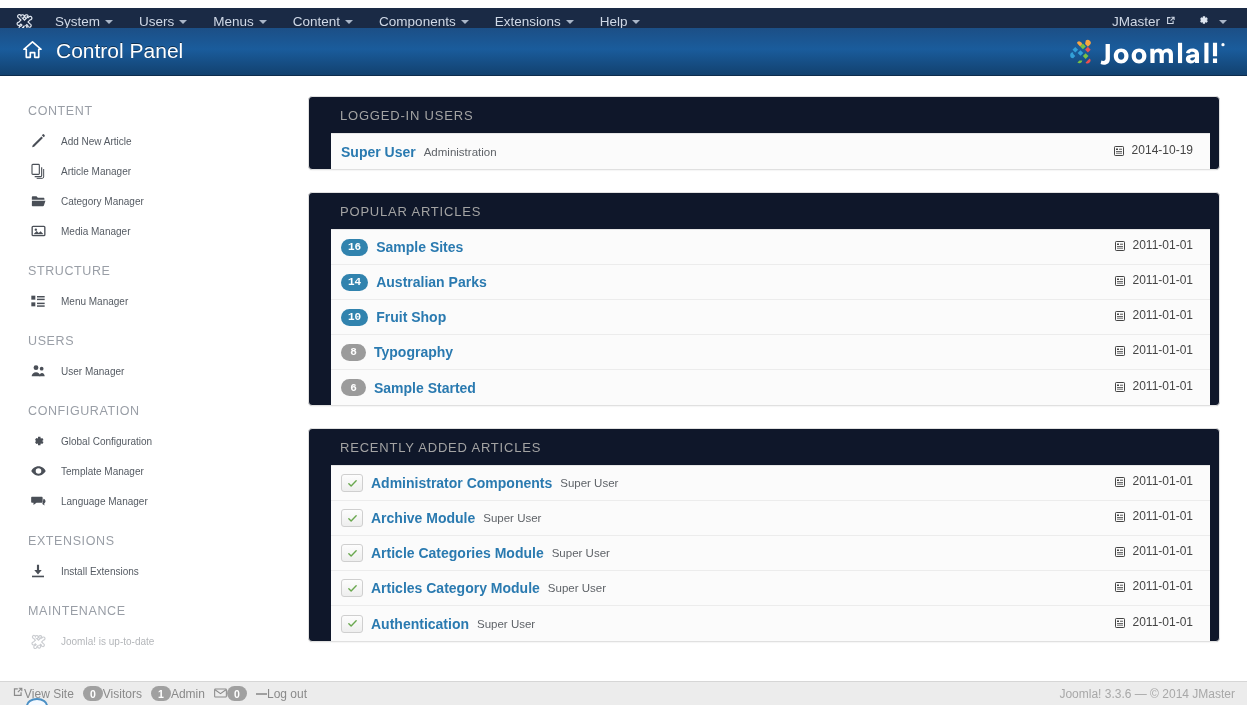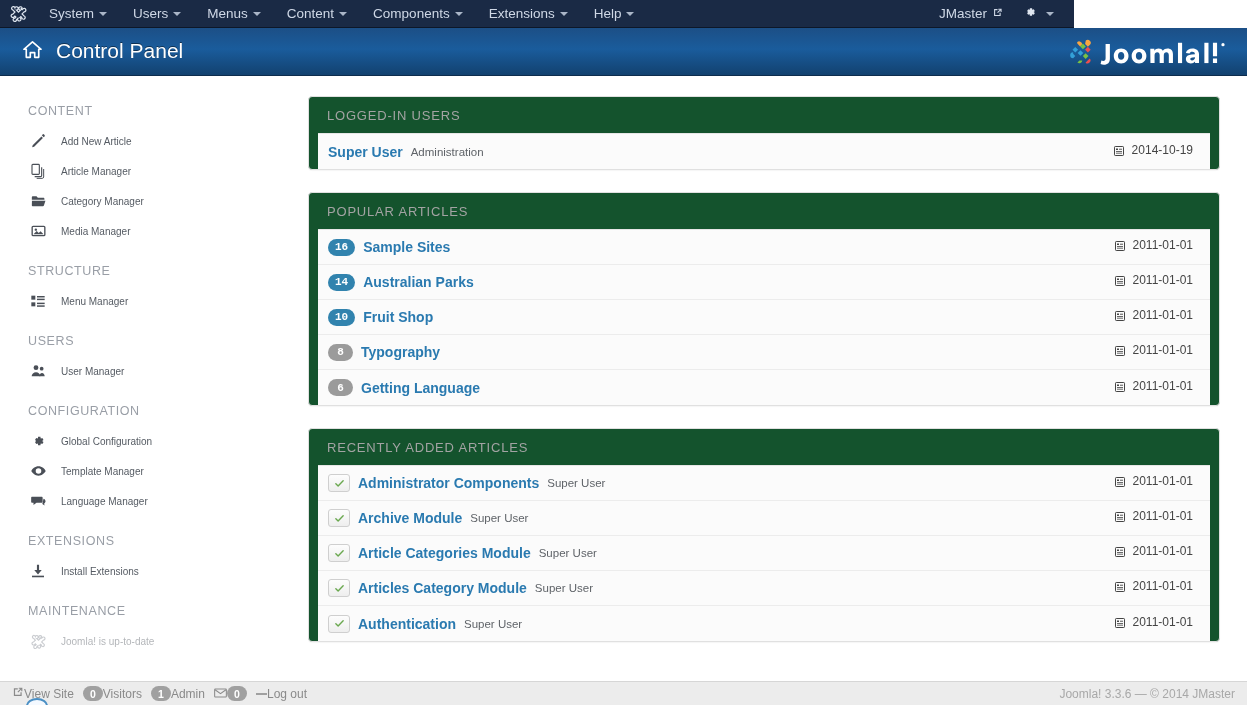--- a/index.html
+++ b/index.html
@@ -6,24 +6,24 @@
   html, body {
     width: 1247px; height: 705px;
     font-family: "Liberation Sans", sans-serif;
     background: #ffffff;
     overflow: hidden;
   }
   body { position: relative; }
 
   
   .topnav {
-    position: absolute; top: 0; left: 0; width: 1074px; height: 28px;
+    position: absolute; top: 8px; left: 0; width: 1247px; height: 28px;
     background: #1a2a45;
     border-bottom: 1px solid #0d1728;
-    display: flex; align-items: center;
+    display: flex; align-items: center; padding-left: 6px;
   }
   .brand-icon {
     width: 36px; height: 28px; display: flex;
     align-items: center; justify-content: center;
   }
   .brand-icon svg { display: block; }
   .nav-items { display: flex; align-items: center; height: 28px; }
   .nav-item {
     color: #cfd8e6; font-size: 13.5px; padding: 0 13px; height: 28px;
     line-height: 28px; white-space: nowrap; cursor: pointer;
@@ -80,25 +80,26 @@
     color: #4a4f57;
   }
   .side-item.faded { opacity: .45; }
 
   
   .main {
     position: absolute; top: 76px; left: 300px; width: 947px; height: 605px;
     padding: 20px 27px 0 8px; overflow: hidden;
   }
   .panel {
-    background: #14532d;
+    background: #0f172a;
     border: 1px solid #e0e0e0;
     border-radius: 4px;
     margin-bottom: 22px;
     box-shadow: 0 1px 1px rgba(0,0,0,.04);
+    padding-left: 13px;
   }
   .panel-head {
     padding: 11px 18px 10px 18px;
     color: #a3a3a3; font-size: 13px; letter-spacing: .8px;
   }
   .panel-body { background: #fafafa; border-top: 1px solid #e6e6e6; margin: 0 9px; }
   .row {
     display: flex; align-items: center;
     height: 35px; padding: 0 9px 0 10px;
     border-bottom: 1px solid #ececec;
@@ -455,21 +456,21 @@
                 <rect x="6" y="12" width="12" height="1.6" fill="#444"></rect>
                 <rect x="6" y="15.5" width="12" height="1.6" fill="#444"></rect>
               </svg></span>
           <span class="datetext">2011-01-01</span>
         </div>
       </div>
 
       <div class="row">
         <div class="row-left">
           <span class="badge gray">6</span>
-          <span class="link">Getting Language</span>
+          <span class="link">Sample Started</span>
         </div>
         <div class="row-right">
           <span><svg width="12" height="12" viewBox="0 0 24 24">
                 <rect x="3" y="3" width="18" height="18" rx="1.5" fill="none" stroke="#444" stroke-width="2"></rect>
                 <rect x="6" y="7" width="4" height="3" fill="#444"></rect>
                 <rect x="12" y="7.5" width="6" height="1.8" fill="#444"></rect>
                 <rect x="6" y="12" width="12" height="1.6" fill="#444"></rect>
                 <rect x="6" y="15.5" width="12" height="1.6" fill="#444"></rect>
               </svg></span>
           <span class="datetext">2011-01-01</span>

